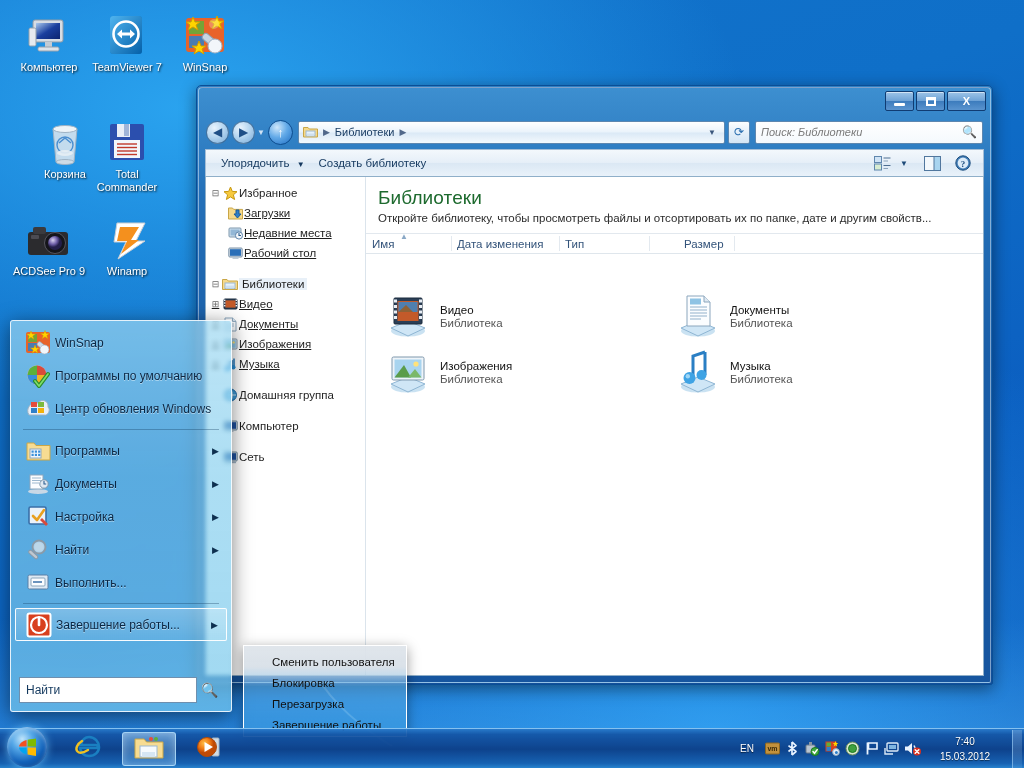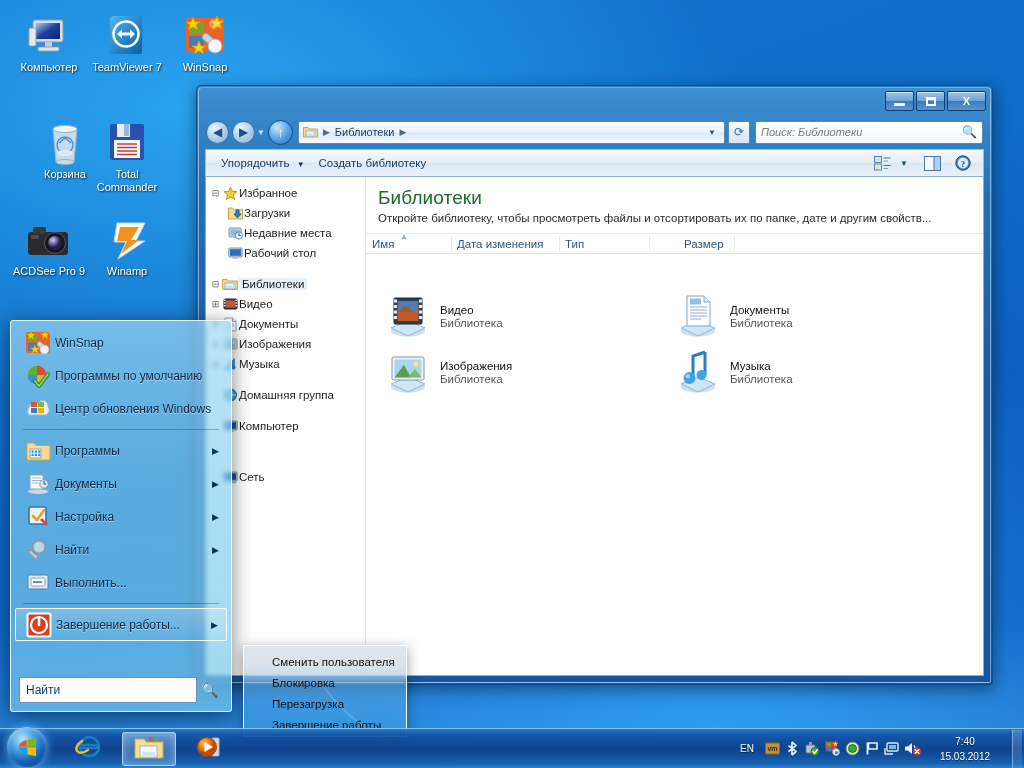--- a/index.html
+++ b/index.html
@@ -120,21 +120,21 @@
 
   .wbody {
     position:absolute; left:6px; right:6px; top:88px; bottom:6px;
     background:#fff; border:1px solid #8fafc9; display:flex; overflow:hidden;
   }
   .navpane { width:160px; background:#fff; padding:6px 0 0 0; font-size:11.5px; color:#1e1e1e; position:relative; }
   .navpane::after { content:""; position:absolute; right:0; top:0; bottom:0; width:1px; background:#dbe4ec; }
   .tnode { display:flex; align-items:center; height:20px; padding-left:4px; white-space:nowrap; cursor:default; }
   .tnode .exp { width:11px; text-align:center; color:#6a6a6a; font-size:9px; }
   .tnode .ti { width:18px; display:flex; align-items:center; justify-content:center; }
-  .tnode.l2 { padding-left:20px; }
+  .tnode.l2 { padding-left:20px;text-decoration:underline; }
   .tnode.l2b { padding-left:4px; }
   .tnode.sel .tx { background:#e8f0f8; padding:0 3px; }
   .tgap { height:11px; }
 
   .filepane { flex:1; position:relative; background:#fff; overflow:hidden; }
   .fp-head { padding:10px 0 0 12px; }
   .fp-title { font-size:19px; color:#1d6a2e; font-weight:normal; letter-spacing:0.1px; }
   .fp-sub { font-size:11.5px; color:#2b2b2b; margin-top:3px; }
   .colhdr {
     margin-top:9px; height:21px; display:flex; align-items:center;
@@ -581,21 +581,21 @@
               <rect x="0.8" y="2" width="13.4" height="9" rx="1" fill="#cfdae4" stroke="#6d879c"></rect>
               <rect x="2" y="3.2" width="11" height="6.6" fill="#1d4f9e"></rect>
               <rect x="4.5" y="11.3" width="6" height="1.6" fill="#b9c6d3"></rect>
             </svg>
           </span>
           <span class="tx">Компьютер</span>
         </div>
 
         <div class="tgap"></div>
 
-        <div class="tnode l2b" style="padding-left:15px;margin-top:20px;">
+        <div class="tnode l2b" style="padding-left:15px;">
           <span class="ti">
             <svg width="15" height="14" viewBox="0 0 15 14">
               <rect x="0.8" y="2" width="13.4" height="9" rx="1" fill="#cfdae4" stroke="#6d879c"></rect>
               <rect x="2" y="3.2" width="11" height="6.6" fill="#1d4f9e"></rect>
               <rect x="2" y="11.6" width="11" height="1.6" fill="#9fb2c4"></rect>
             </svg>
           </span>
           <span class="tx">Сеть</span>
         </div>
       </div>

